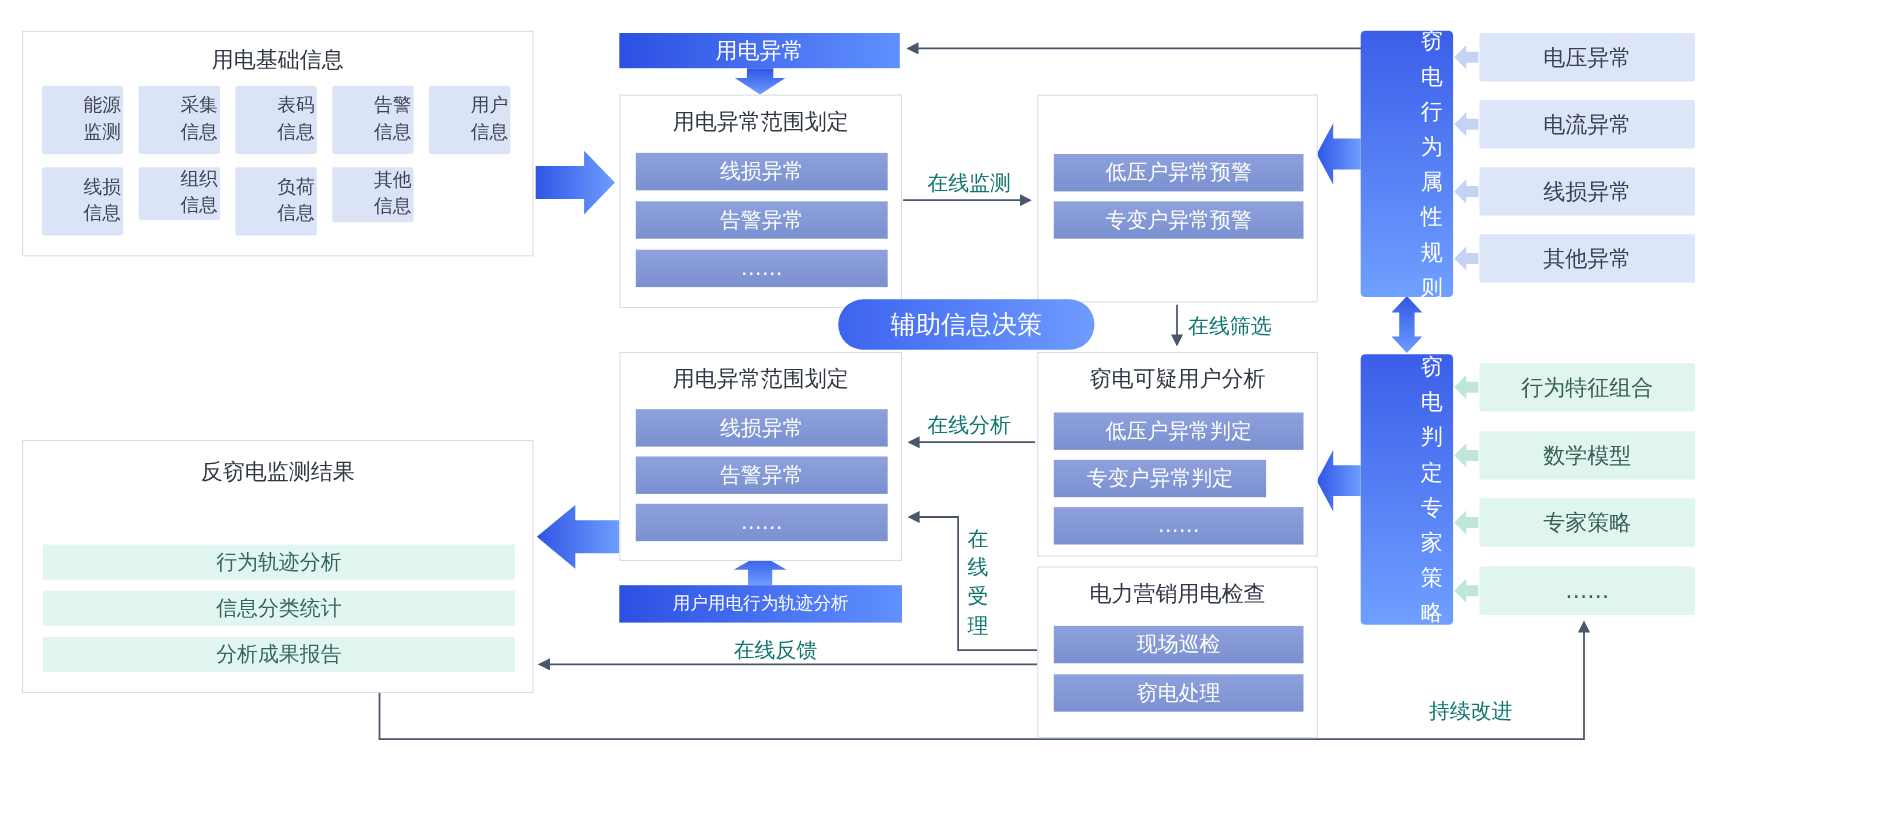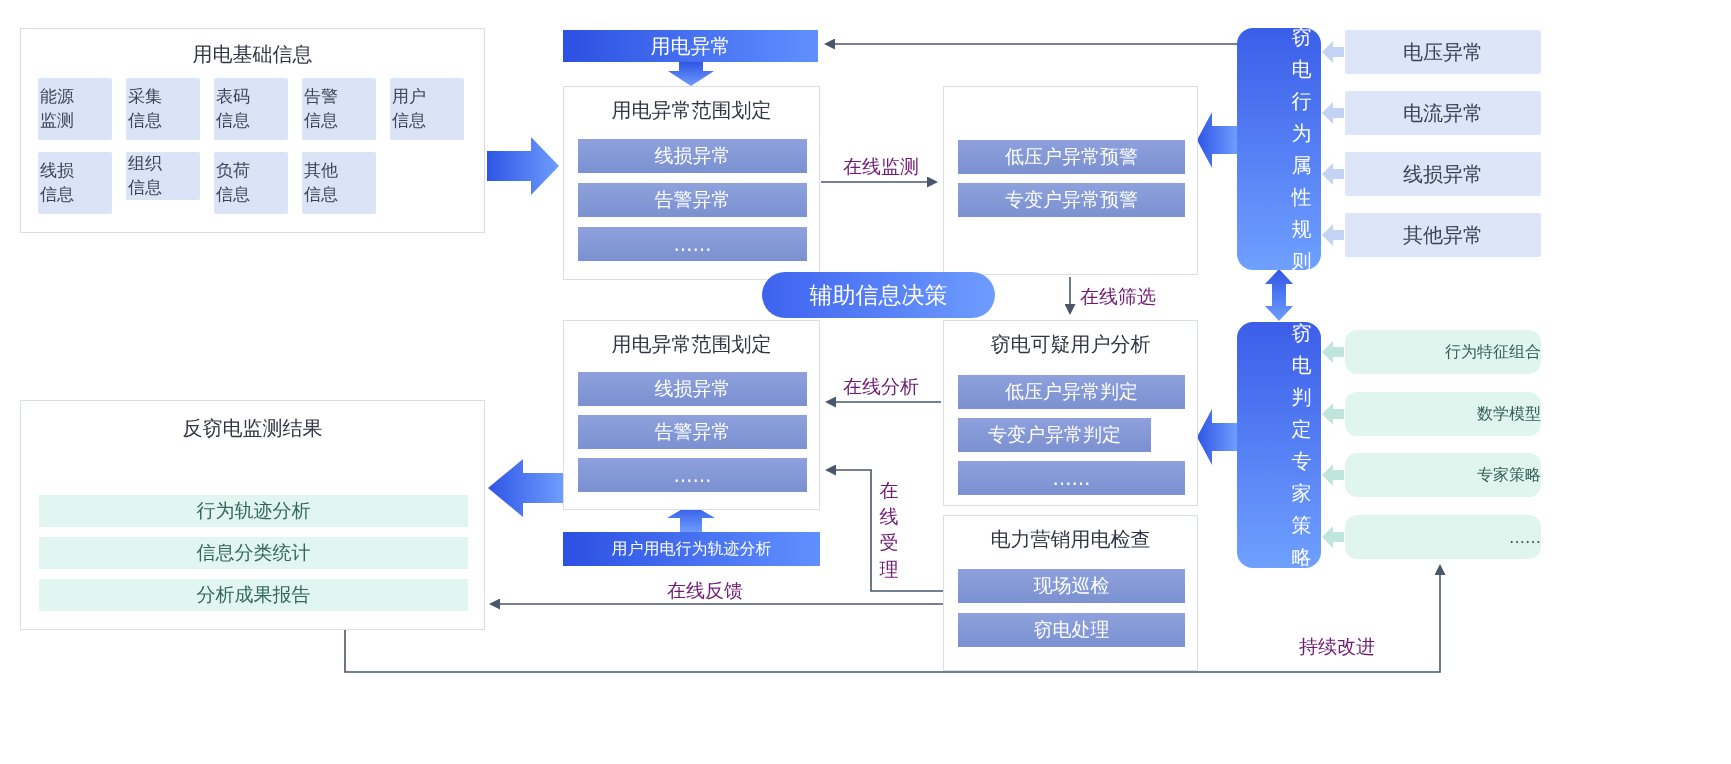--- a/index.html
+++ b/index.html
@@ -8,40 +8,40 @@
   .canvas { position:relative; width:1731px; height:764px; background:#fff; overflow:hidden; }
   .abs { position:absolute; }
   svg.layer { position:absolute; left:0; top:0; }
 
   .panel { position:absolute; background:#fff; border:1px solid #d9dde5; }
   .panel-title { position:absolute; left:0; right:0; text-align:center; font-size:20px; color:#2f3542; }
 
   .bar { position:absolute; background:linear-gradient(180deg,#8ea1dd,#7b90d0); color:#fff;
          font-size:19px; display:flex; align-items:center; justify-content:center; }
 
-  .chip { background:#dbe4f6; border-radius:2px; display:flex; align-items:center; justify-content:flex-start; }
+  .chip { background:#dbe4f6; border-radius:2px; display:flex; align-items:center; justify-content:flex-end; }
   .chip span { display:block; width:38px; word-break:break-all; text-align:center;
                font-size:17px; line-height:1.4; color:#3c4454; }
 
   .pale-blue { position:absolute; background:#dde6f9; color:#3a4150; font-size:20px; border-radius:2px;
                display:flex; align-items:center; justify-content:center; }
-  .pale-cyan { position:absolute; background:#e1f5ef; color:#365f58; font-size:16px; border-radius:12px;
-               display:flex; align-items:center; justify-content:flex-end; }
+  .pale-cyan { position:absolute; background:#e1f5ef; color:#365f58; font-size:20px; border-radius:2px;
+               display:flex; align-items:center; justify-content:center; }
   .cyan-row { position:absolute; background:#e2f6f1; color:#34665c; font-size:19px;
               display:flex; align-items:center; justify-content:center; }
 
   .banner { position:absolute; display:flex; align-items:center; justify-content:center; color:#fff;
             background:linear-gradient(90deg,#2c50e2,#6090ff); }
   .pill   { border-radius:24px; font-size:23px; background:linear-gradient(90deg,#3d63ef,#6f9cff);text-align:right; }
 
-  .vcol { position:absolute; background:linear-gradient(180deg,#3b5ee9,#6fa0ff); border-radius:16px;
+  .vcol { position:absolute; background:linear-gradient(180deg,#3b5ee9,#6fa0ff); border-radius:4px;
           color:#fff; display:flex; align-items:center; justify-content:center;padding-left:45px; }
   .vcol span { width:42px; font-size:20px; line-height:1.6; word-break:break-all; text-align:center; }
 
-  .lbl { position:absolute; font-size:19px; color:#701a75; text-align:center; }
+  .lbl { position:absolute; font-size:19px; color:#0f766e; text-align:center; }
   .lbl-v { width:22px; word-break:break-all; line-height:1.38; }
 </style>
 </head>
 <body>
 
 <div class="canvas">
 
   <svg class="layer" width="1731" height="764" viewBox="0 0 1731 764">
     <defs>
       <linearGradient id="gA" x1="0" y1="0" x2="1" y2="0">
@@ -106,21 +106,21 @@
     <div class="abs" style="left:17px;top:123px;display:flex;gap:14px">
       <div class="chip" style="width:74px;height:62px">
           <span>线损信息</span>
         </div>
       <div class="chip" style="width:74px;height:48px">
           <span>组织信息</span>
         </div>
       <div class="chip" style="width:74px;height:62px">
           <span>负荷信息</span>
         </div>
-      <div class="chip" style="width:74px;height:62px">
+      <div class="chip" style="width:74px;height:50px">
           <span>其他信息</span>
         </div>
     </div>
   </div>
 
   <div class="banner" style="left:563px;top:30px;width:255px;height:32px;font-size:20px">用电异常</div>
 
   <div class="panel" style="left:563px;top:86px;width:257px;height:194px">
     <div class="panel-title" style="top:10px">用电异常范围划定</div>
     <div class="bar" style="left:14px;top:52px;width:229px;height:34px">线损异常</div>

